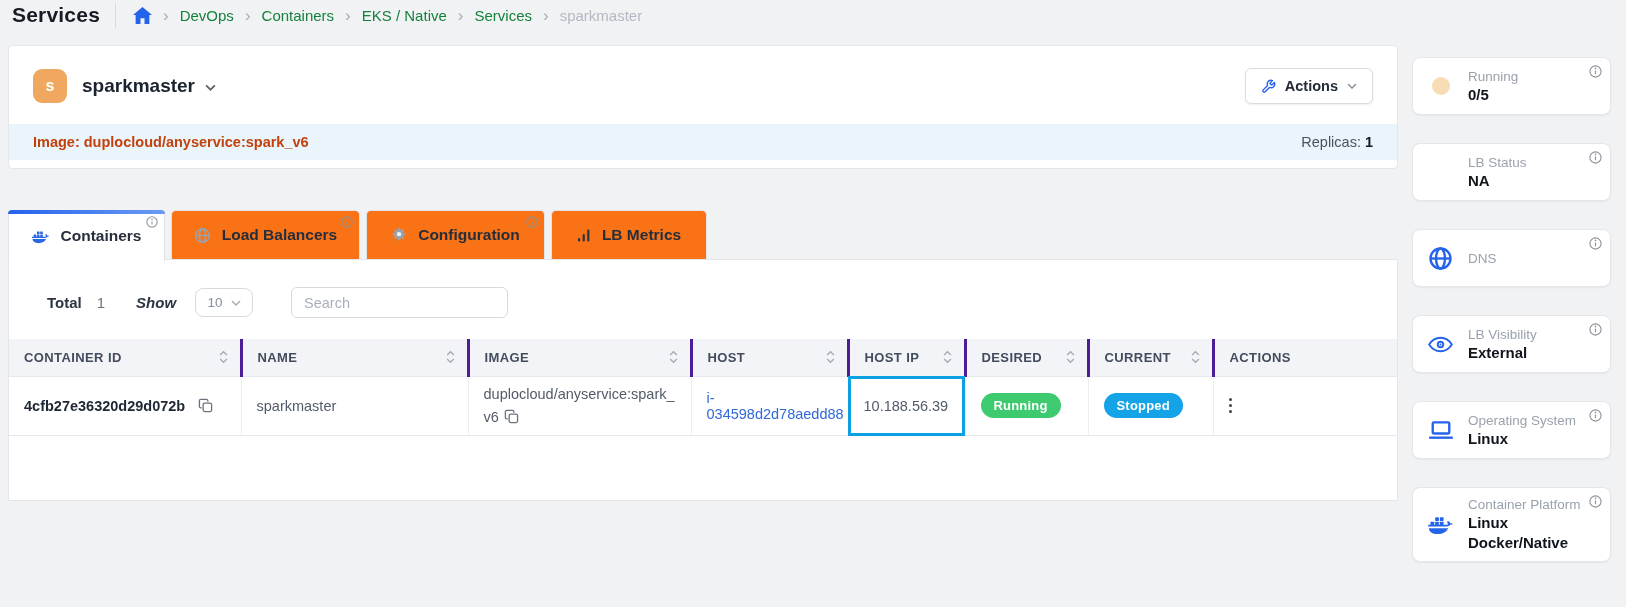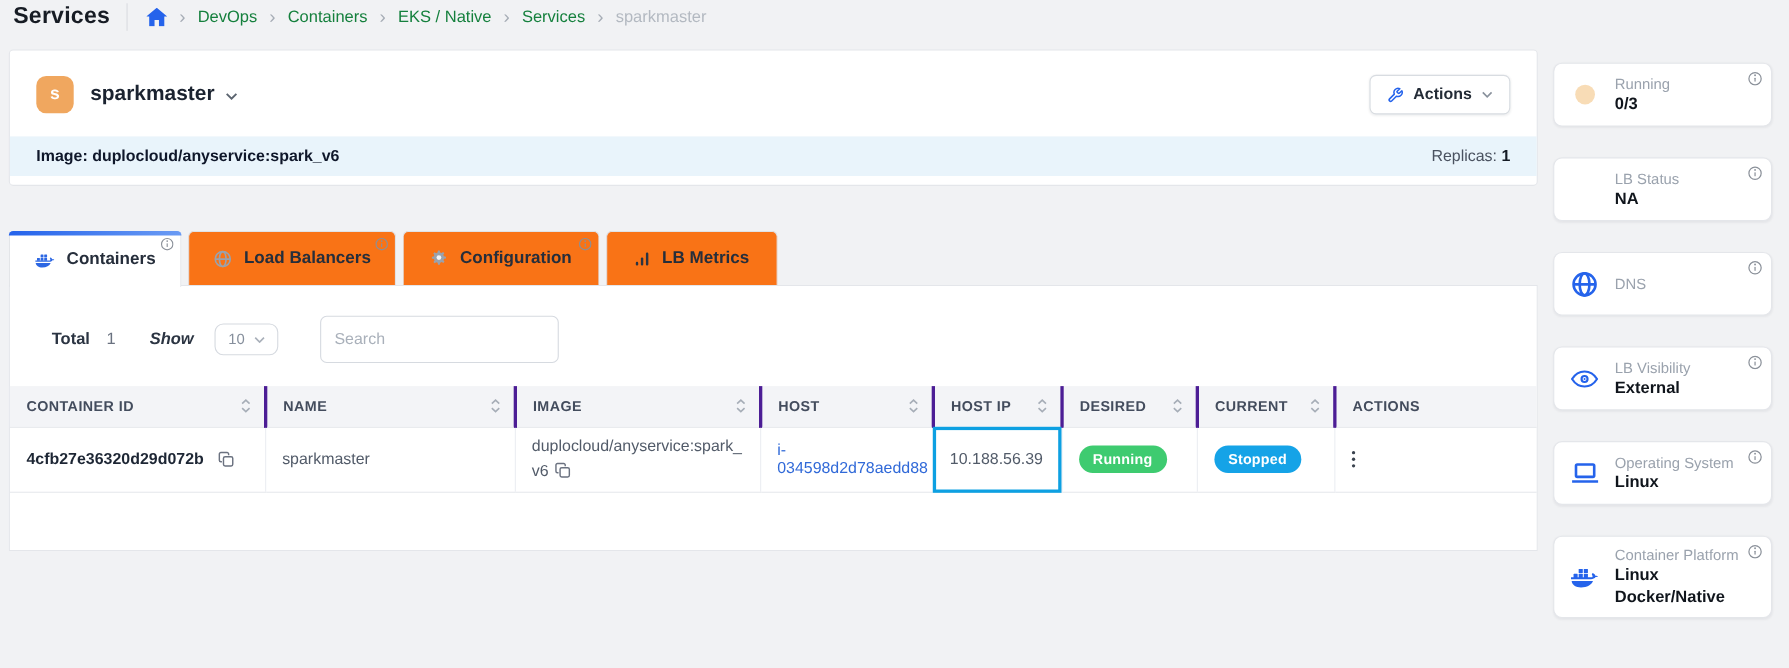--- a/index.html
+++ b/index.html
@@ -28,21 +28,21 @@
   .header-top { display:flex; align-items:center; padding:22px 24px 20px 24px; }
   .avatar { width:34px; height:34px; border-radius:9px; background:#f0a75f; color:#fff;
     font-size:16px; font-weight:600; display:flex; align-items:center; justify-content:center; }
   .service-name { font-size:19px; font-weight:700; color:#1b2330; margin:0 10px 0 15px; }
   .name-caret { margin-top:3px; cursor:pointer; }
   .actions-btn { margin-left:auto; display:flex; align-items:center; gap:9px; background:#fff;
     border:1px solid #d8dce1; border-radius:6px; padding:9px 15px; cursor:pointer;
     font-weight:700; font-size:14.5px; color:#232b36; box-shadow:0 1px 2px rgba(16,24,40,.07); }
   .info-bar { background:#e9f4fb; display:flex; justify-content:space-between; align-items:center;
     padding:10px 24px; font-size:14.5px; }
-  .info-bar-left { font-weight:600; color:#0f172a; }
+  .info-bar-left { font-weight:600; color:#c2410c; }
   .replicas { color:#4a5260; }
   .replicas b { color:#141a24; margin-left:4px; }
 
   
   .tabs { position:absolute; left:8px; top:210px; display:flex; gap:6px; z-index:3; }
   .tab { position:relative; height:49px; display:flex; align-items:center; justify-content:center;
     gap:11px; border:1px solid #e0e2e6; border-bottom:none; border-radius:5px 5px 0 0;
     background:#f97316; font-size:15.5px; font-weight:600; color:#262e3b; cursor:pointer; }
   .tab-w1 { width:157px; } .tab-w2 { width:189px; } .tab-w3 { width:179px; } .tab-w4 { width:156px; }
   .tab.active { background:#fff; height:51px; margin-bottom:-2px; }
@@ -53,21 +53,21 @@
   
   .content-card { position:absolute; left:8px; top:259px; width:1390px; height:242px;
     background:#fff; border:1px solid #e4e6ea; z-index:2; }
   .toolbar { display:flex; align-items:center; padding:27px 14px 21px 38px; }
   .tl-label { font-size:15px; font-weight:700; color:#2b3442; }
   .tl-total-val { margin-left:15px; font-size:15px; color:#6a7280; }
   .tl-show { margin-left:31px;font-style:italic; }
   .page-size { margin-left:19px; width:58px; height:29px; border:1px solid #d6dae0; border-radius:8px;
     display:flex; align-items:center; justify-content:center; gap:8px; color:#868f9c;
     font-size:13.5px; cursor:pointer; background:#fff; }
-  .search-input { margin-left:38px; width:217px; height:43px; border:1px solid #d6dae0;
+  .search-input { margin-left:38px; width:217px; height:31px; border:1px solid #d6dae0;
     border-radius:6px; padding:0 12px; font-size:14.5px; color:#4c1d95; outline:none;
     font-family:"Liberation Sans", sans-serif; }
   .search-input::placeholder { color:#a9b0ba; }
 
   table.grid { width:100%; border-collapse:collapse; table-layout:fixed; }
   .grid th { background:#f3f4f7; height:37px; padding:0; border-left:3px solid #4c1d95; }
   .grid th:first-child { border-left:none; }
   .th-inner { display:flex; align-items:center; justify-content:space-between;
     padding:0 12px 0 15px; font-size:13px; font-weight:700; color:#434c5d; letter-spacing:.4px; }
   .grid td { height:59px; border-top:1px solid #e7e9ed; border-bottom:1px solid #e7e9ed;
@@ -370,21 +370,21 @@
 </div>
 
 <div class="sidebar">
 
   <div class="side-card">
     <span class="side-icon">
         <span class="peach-dot"></span>
       </span>
     <span class="side-text">
       <span class="side-label">Running</span>
-      <span class="side-value">0/3</span>
+      <span class="side-value">0/5</span>
     </span>
     <span class="side-info">
         <svg width="13" height="13" viewBox="0 0 14 14">
           <circle cx="7" cy="7" r="6" fill="none" stroke="#8a9099" stroke-width="1.2"></circle>
           <rect x="6.4" y="6" width="1.2" height="4" rx=".6" fill="#8a9099"></rect>
           <circle cx="7" cy="3.7" r=".9" fill="#8a9099"></circle>
         </svg>
       </span>
   </div>
 

